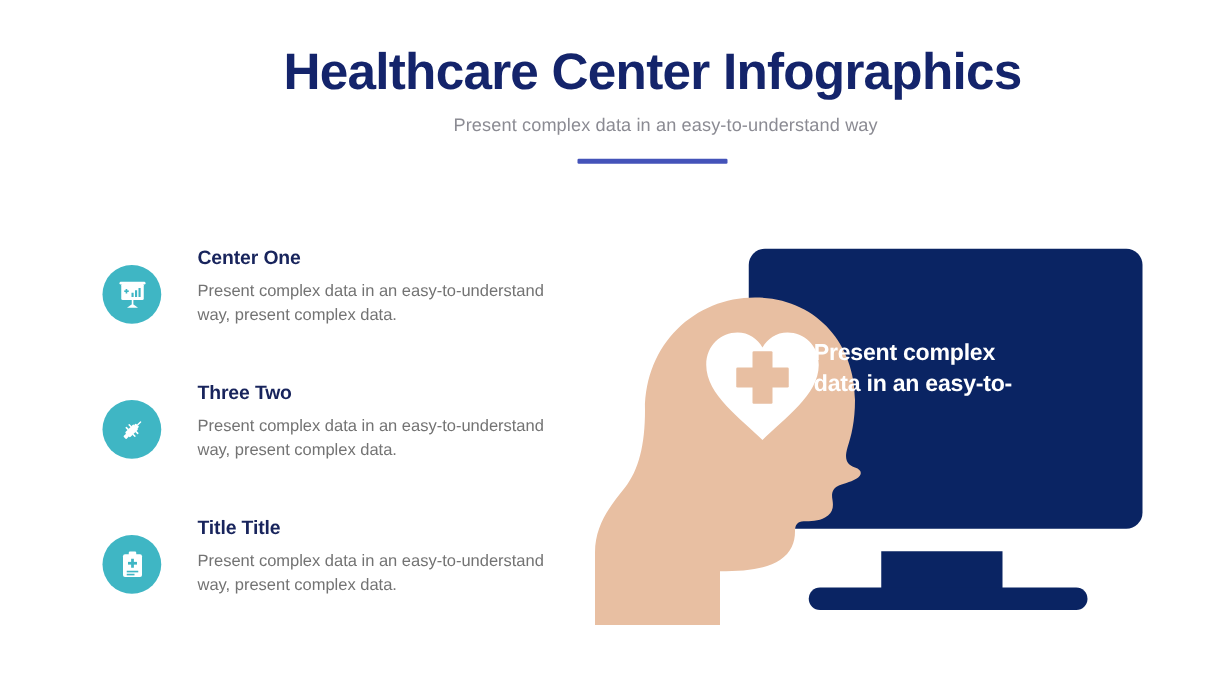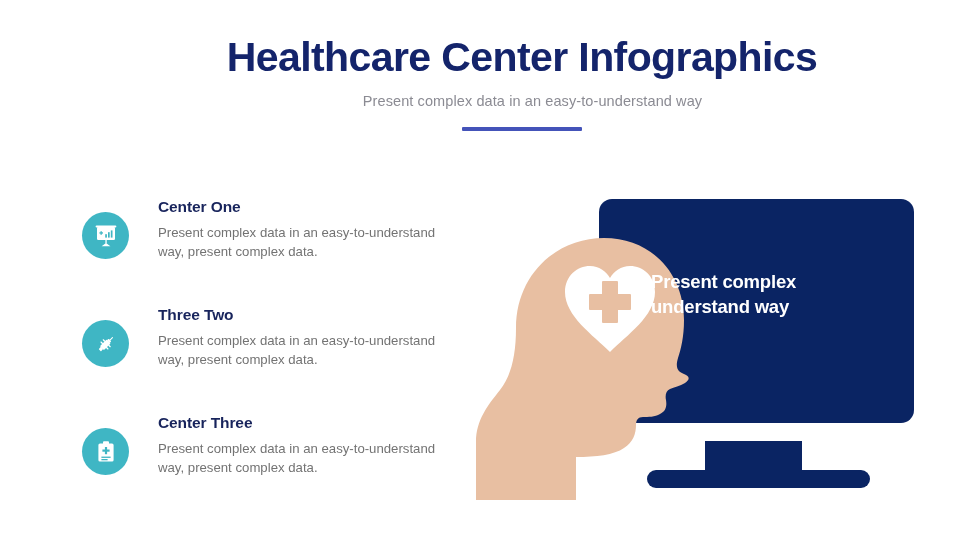--- a/index.html
+++ b/index.html
@@ -176,21 +176,21 @@
           <rect x="5.4" y="4.4" width="15.2" height="18.2" rx="1.6" fill="#ffffff"></rect>
           <rect x="10" y="2.2" width="6" height="3.4" rx="1" fill="#ffffff"></rect>
           <g fill="#3fb6c4">
             <rect x="11.9" y="8" width="2.2" height="7.2"></rect>
             <rect x="9.4" y="10.5" width="7.2" height="2.2"></rect>
             <rect x="8.4" y="17.6" width="9.2" height="1.3"></rect>
             <rect x="8.4" y="20" width="6.2" height="1.3"></rect>
           </g>
         </svg>
       </div>
-      <p class="feature-title">Center Three</p>
+      <p class="feature-title">Title Title</p>
       <p class="feature-desc">Present complex data in an easy-to-understand way, present complex data.</p>
     </div>
 
   </div>
 
   <div id="illustration">
     <svg width="500" height="330" viewBox="0 0 500 330" aria-hidden="true">
 
       <g>
         <rect x="147" y="19" width="315" height="224" rx="13" fill="#0a2463"></rect>
@@ -232,16 +232,16 @@
             <rect x="150" y="101" width="16" height="42" rx="1"></rect>
             <rect x="137" y="114" width="42" height="16" rx="1"></rect>
           </g>
         </g>
       </g>
     </svg>
   </div>
 
   <div id="monitor-text">
     <div>Present complex</div>
-    <div>understand way</div>
+    <div>data in an easy-to-</div>
   </div>
 
 </div>
 
 </body></html>

